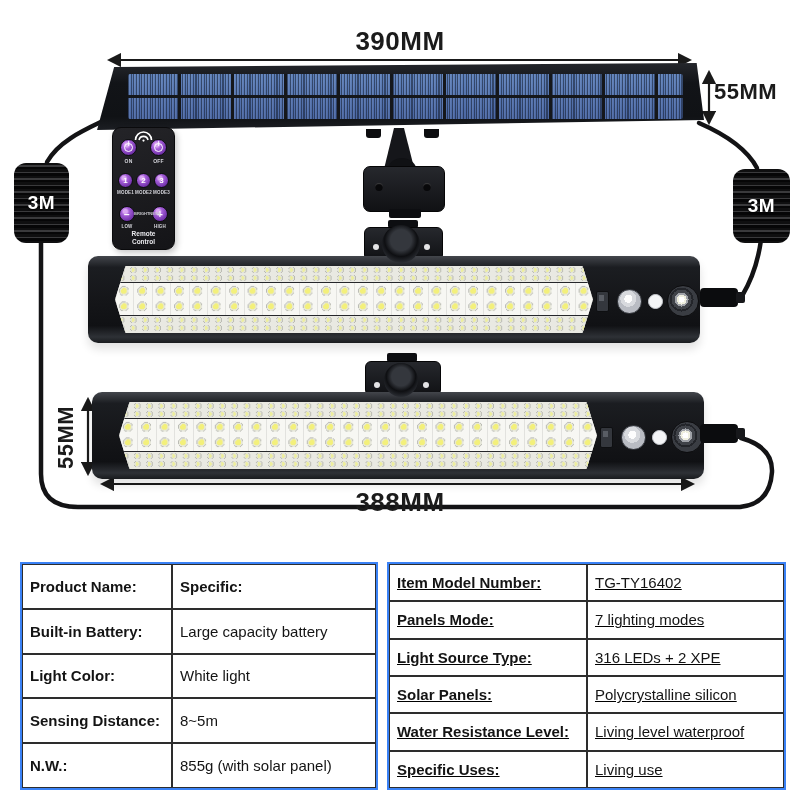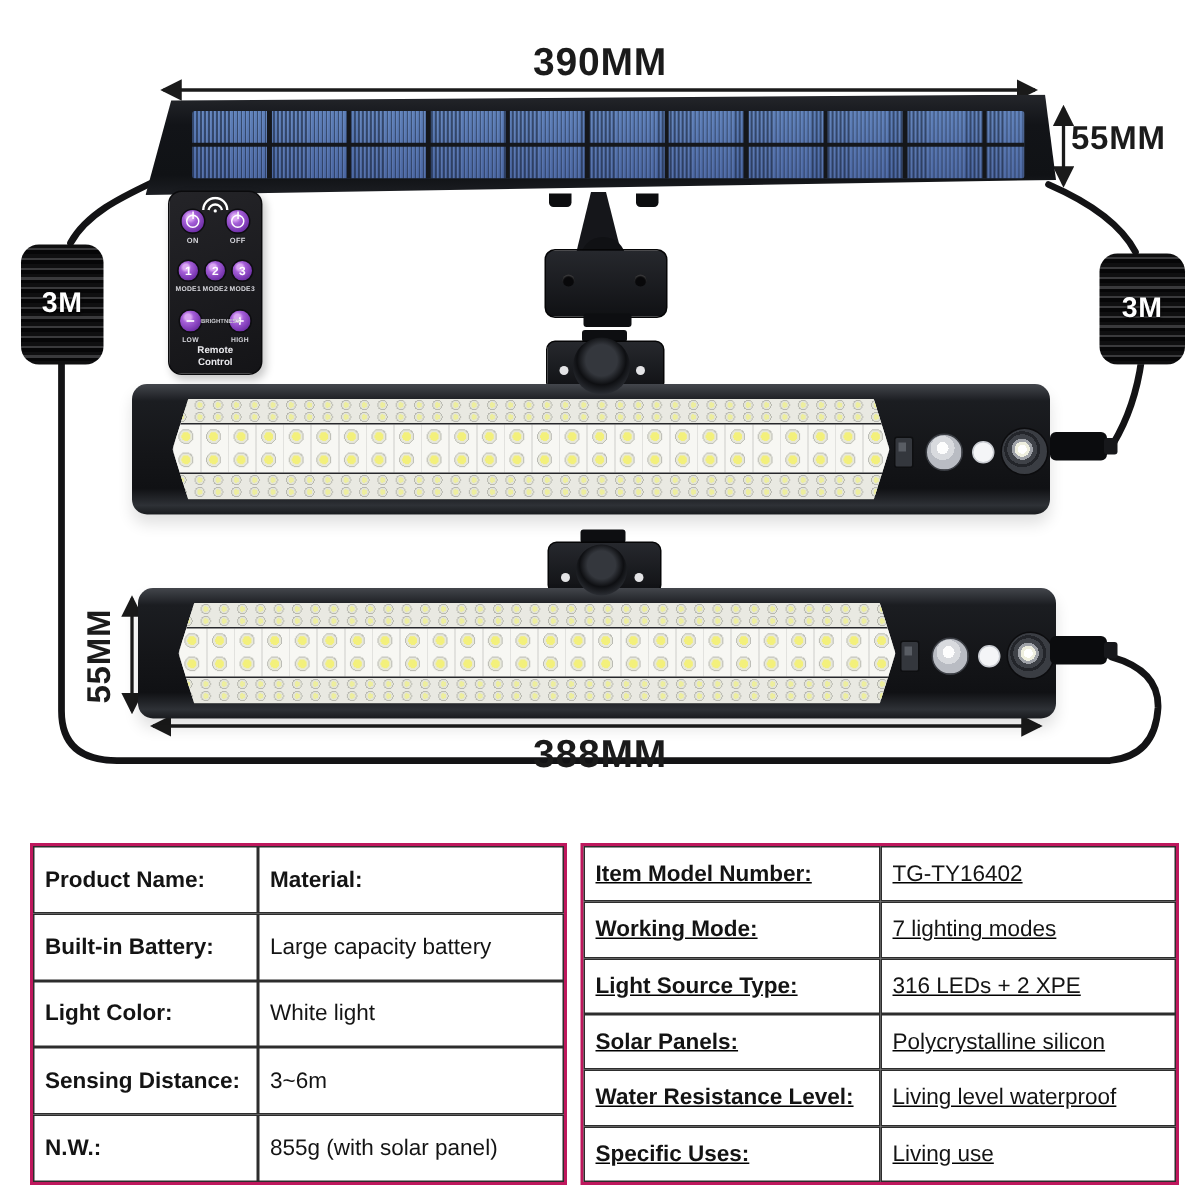--- a/index.html
+++ b/index.html
@@ -104,21 +104,21 @@
     width:1.6px; height:5px; background:#fff; }
   .num-btn { font-size:8px; font-weight:bold; }
   .pm-btn { font-size:10px; font-weight:bold; }
   #r-footer { position:absolute; left:0; right:0; top:102px; text-align:center;
     font-size:6.5px; font-weight:bold; color:#e8e8ec; line-height:1.25; }
   #r-footer span { display:block; width:40px; margin:0 auto; }
   #r-bright { position:absolute; left:21px; top:84px; width:19px; font-size:4px; color:#c9c9cf;
     text-align:center; line-height:1.2; font-weight:bold; }
   
   .spec-table { position:absolute; top:562px; height:224px; display:grid; grid-auto-rows:1fr;
-    border:2px solid #be185d; background:#fff; z-index:2; }
+    border:2px solid #3b82f6; background:#fff; z-index:2; }
   #table-left  { left:20px;  width:354px; grid-template-columns:150px 1fr; }
   #table-right { left:387px; width:395px; grid-template-columns:198px 1fr;text-decoration:underline; }
   .cell { border:1px solid #2d2d2d; display:flex; align-items:center; padding:0 7px;
     font-size:15px; color:#141414; white-space:nowrap; overflow:hidden; }
   .cell.lab { font-weight:bold; }
 </style>
 </head>
 <body>
 
 <div id="stage">
@@ -229,35 +229,35 @@
     <div id="r-bright">BRIGHTNESS</div>
     <div class="r-lab" style="left:6px; top:96px; width:16px; font-size:4.5px;">LOW</div>
     <div class="r-lab" style="left:39px; top:96px; width:16px; font-size:4.5px;">HIGH</div>
     <div id="r-footer">
         <span>Remote Control</span>
       </div>
   </div>
 
   <div class="spec-table" id="table-left">
     <div class="cell lab">Product Name:</div>
-    <div class="cell lab">Material:</div>
+    <div class="cell lab">Specific:</div>
     <div class="cell lab">Built-in Battery:</div>
     <div class="cell">Large capacity battery</div>
     <div class="cell lab">Light Color:</div>
     <div class="cell">White light</div>
     <div class="cell lab">Sensing Distance:</div>
-    <div class="cell">3~6m</div>
+    <div class="cell">8~5m</div>
     <div class="cell lab">N.W.:</div>
     <div class="cell">855g (with solar panel)</div>
   </div>
 
   <div class="spec-table" id="table-right">
     <div class="cell lab">Item Model Number:</div>
     <div class="cell">TG-TY16402</div>
-    <div class="cell lab">Working Mode:</div>
+    <div class="cell lab">Panels Mode:</div>
     <div class="cell">7 lighting modes</div>
     <div class="cell lab">Light Source Type:</div>
     <div class="cell">316 LEDs + 2 XPE</div>
     <div class="cell lab">Solar Panels:</div>
     <div class="cell">Polycrystalline silicon</div>
     <div class="cell lab">Water Resistance Level:</div>
     <div class="cell">Living level waterproof</div>
     <div class="cell lab">Specific Uses:</div>
     <div class="cell">Living use</div>
   </div>

